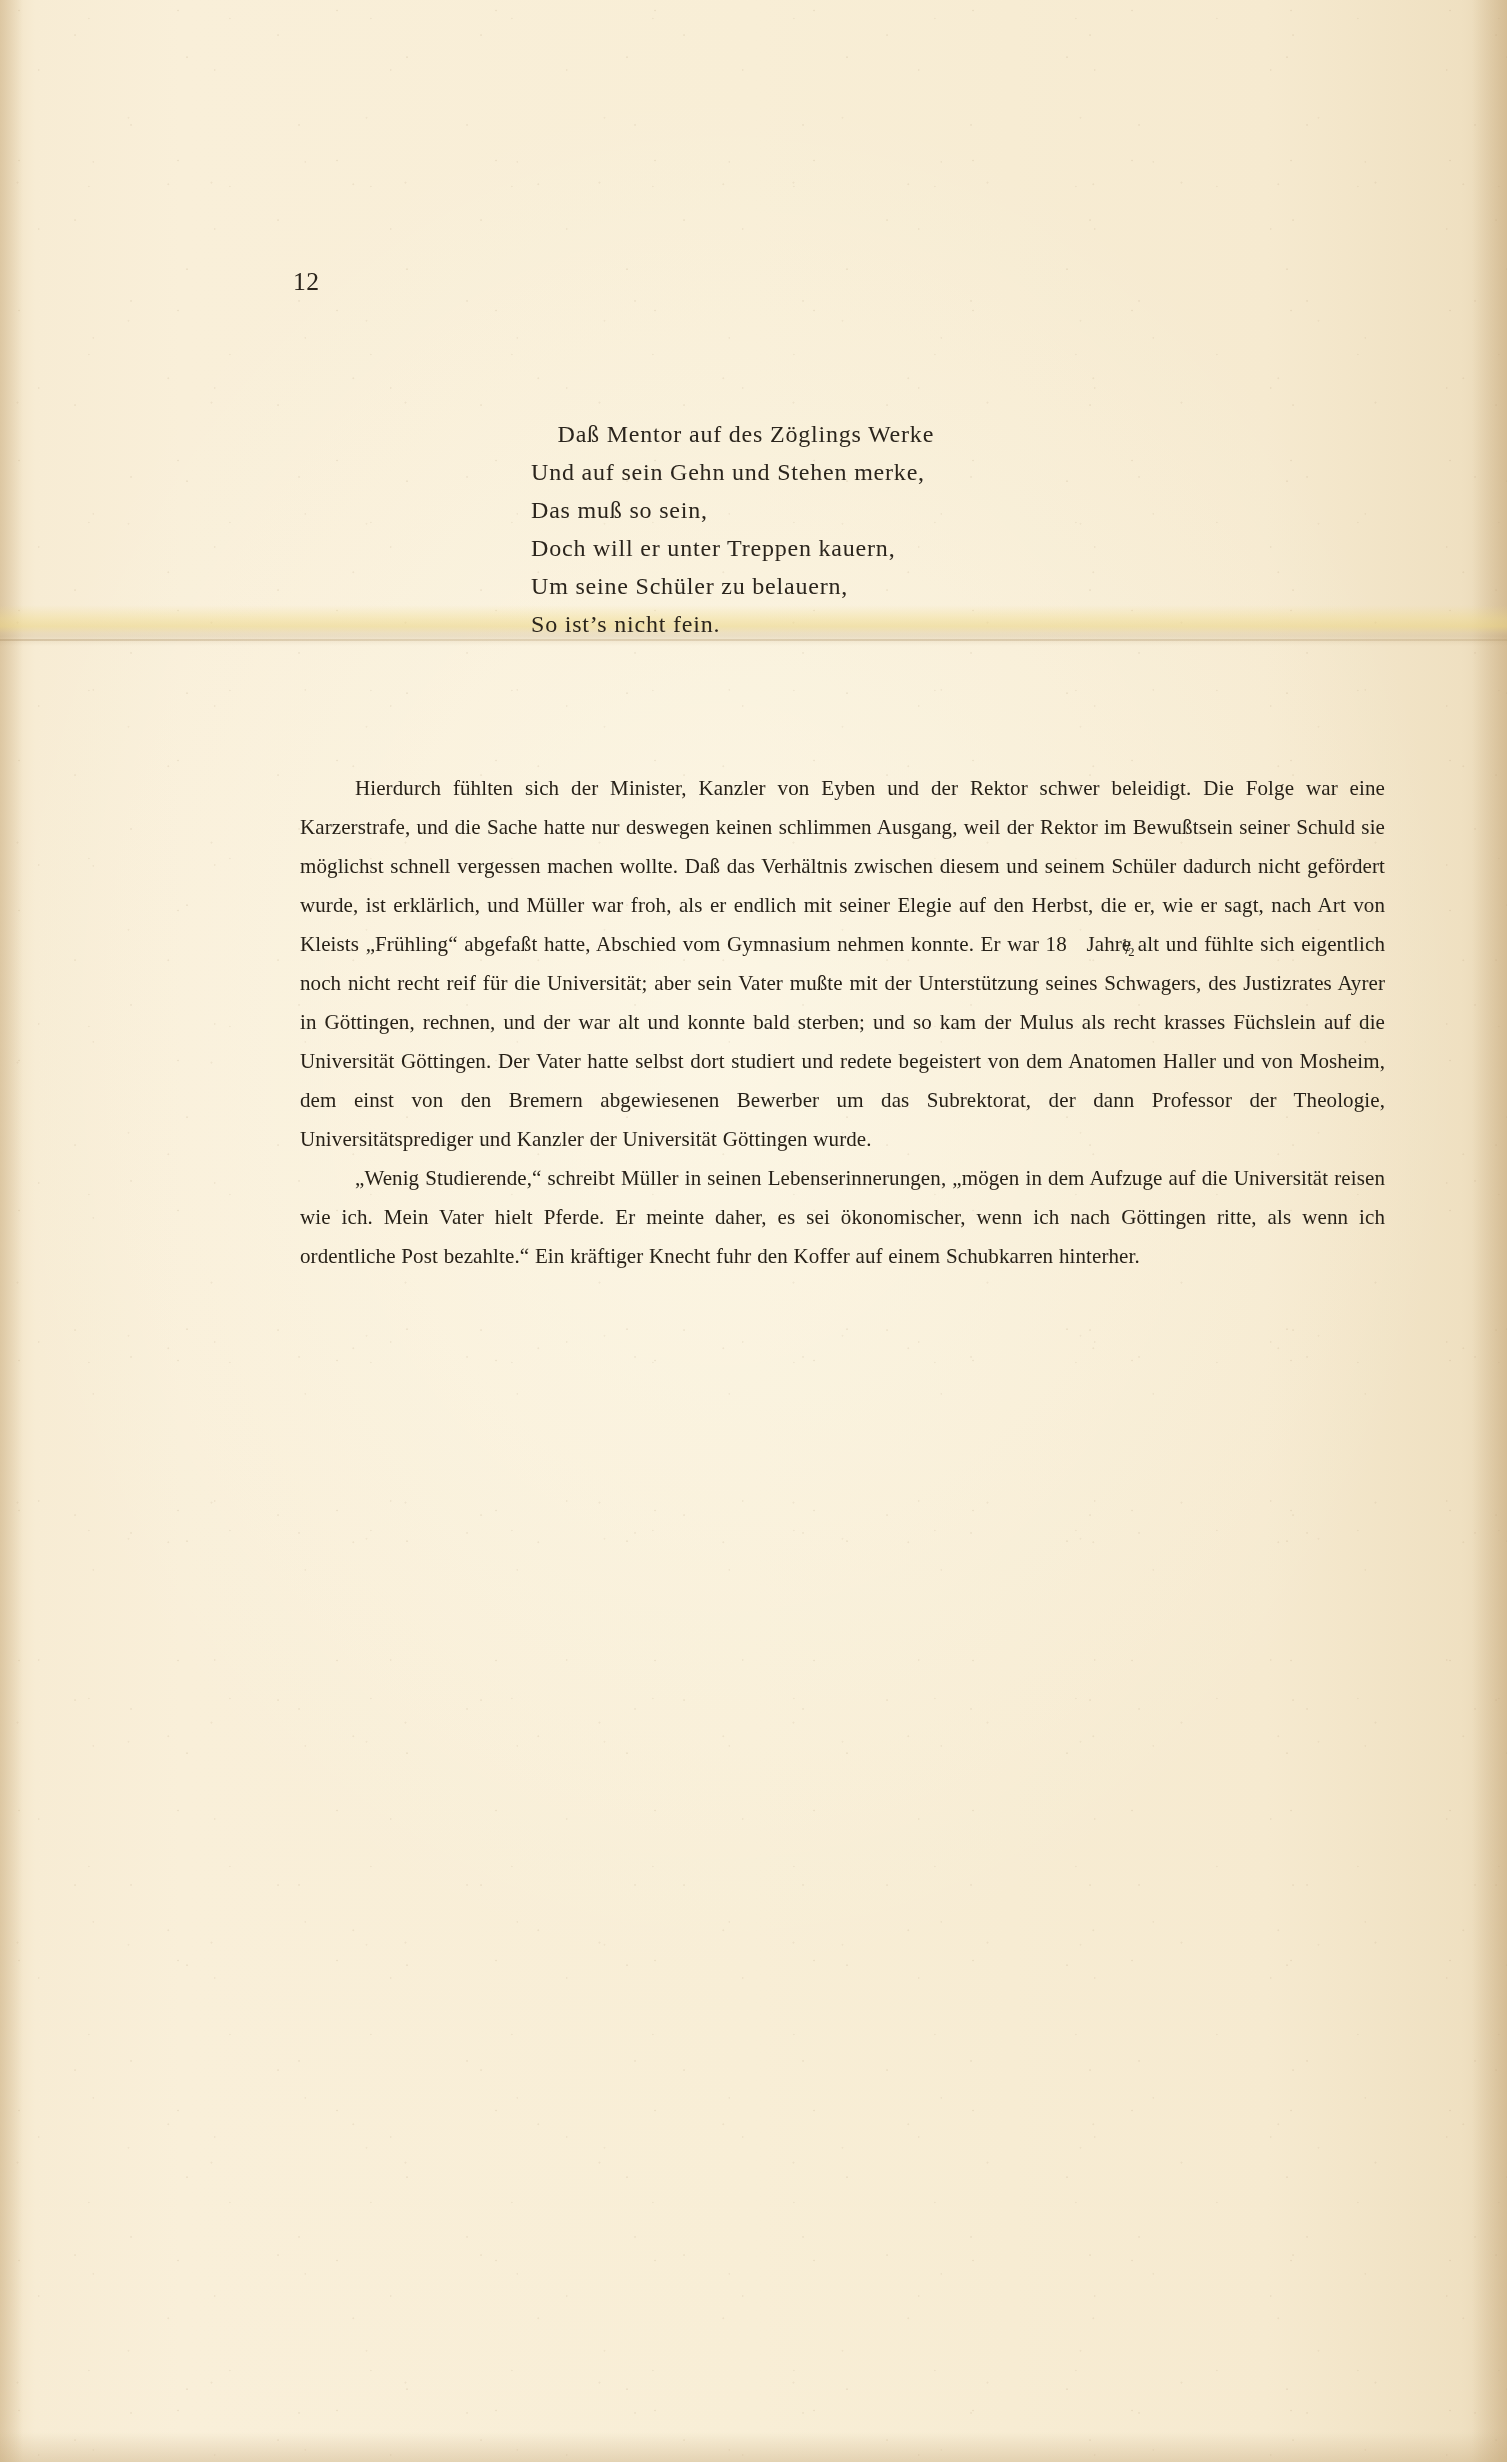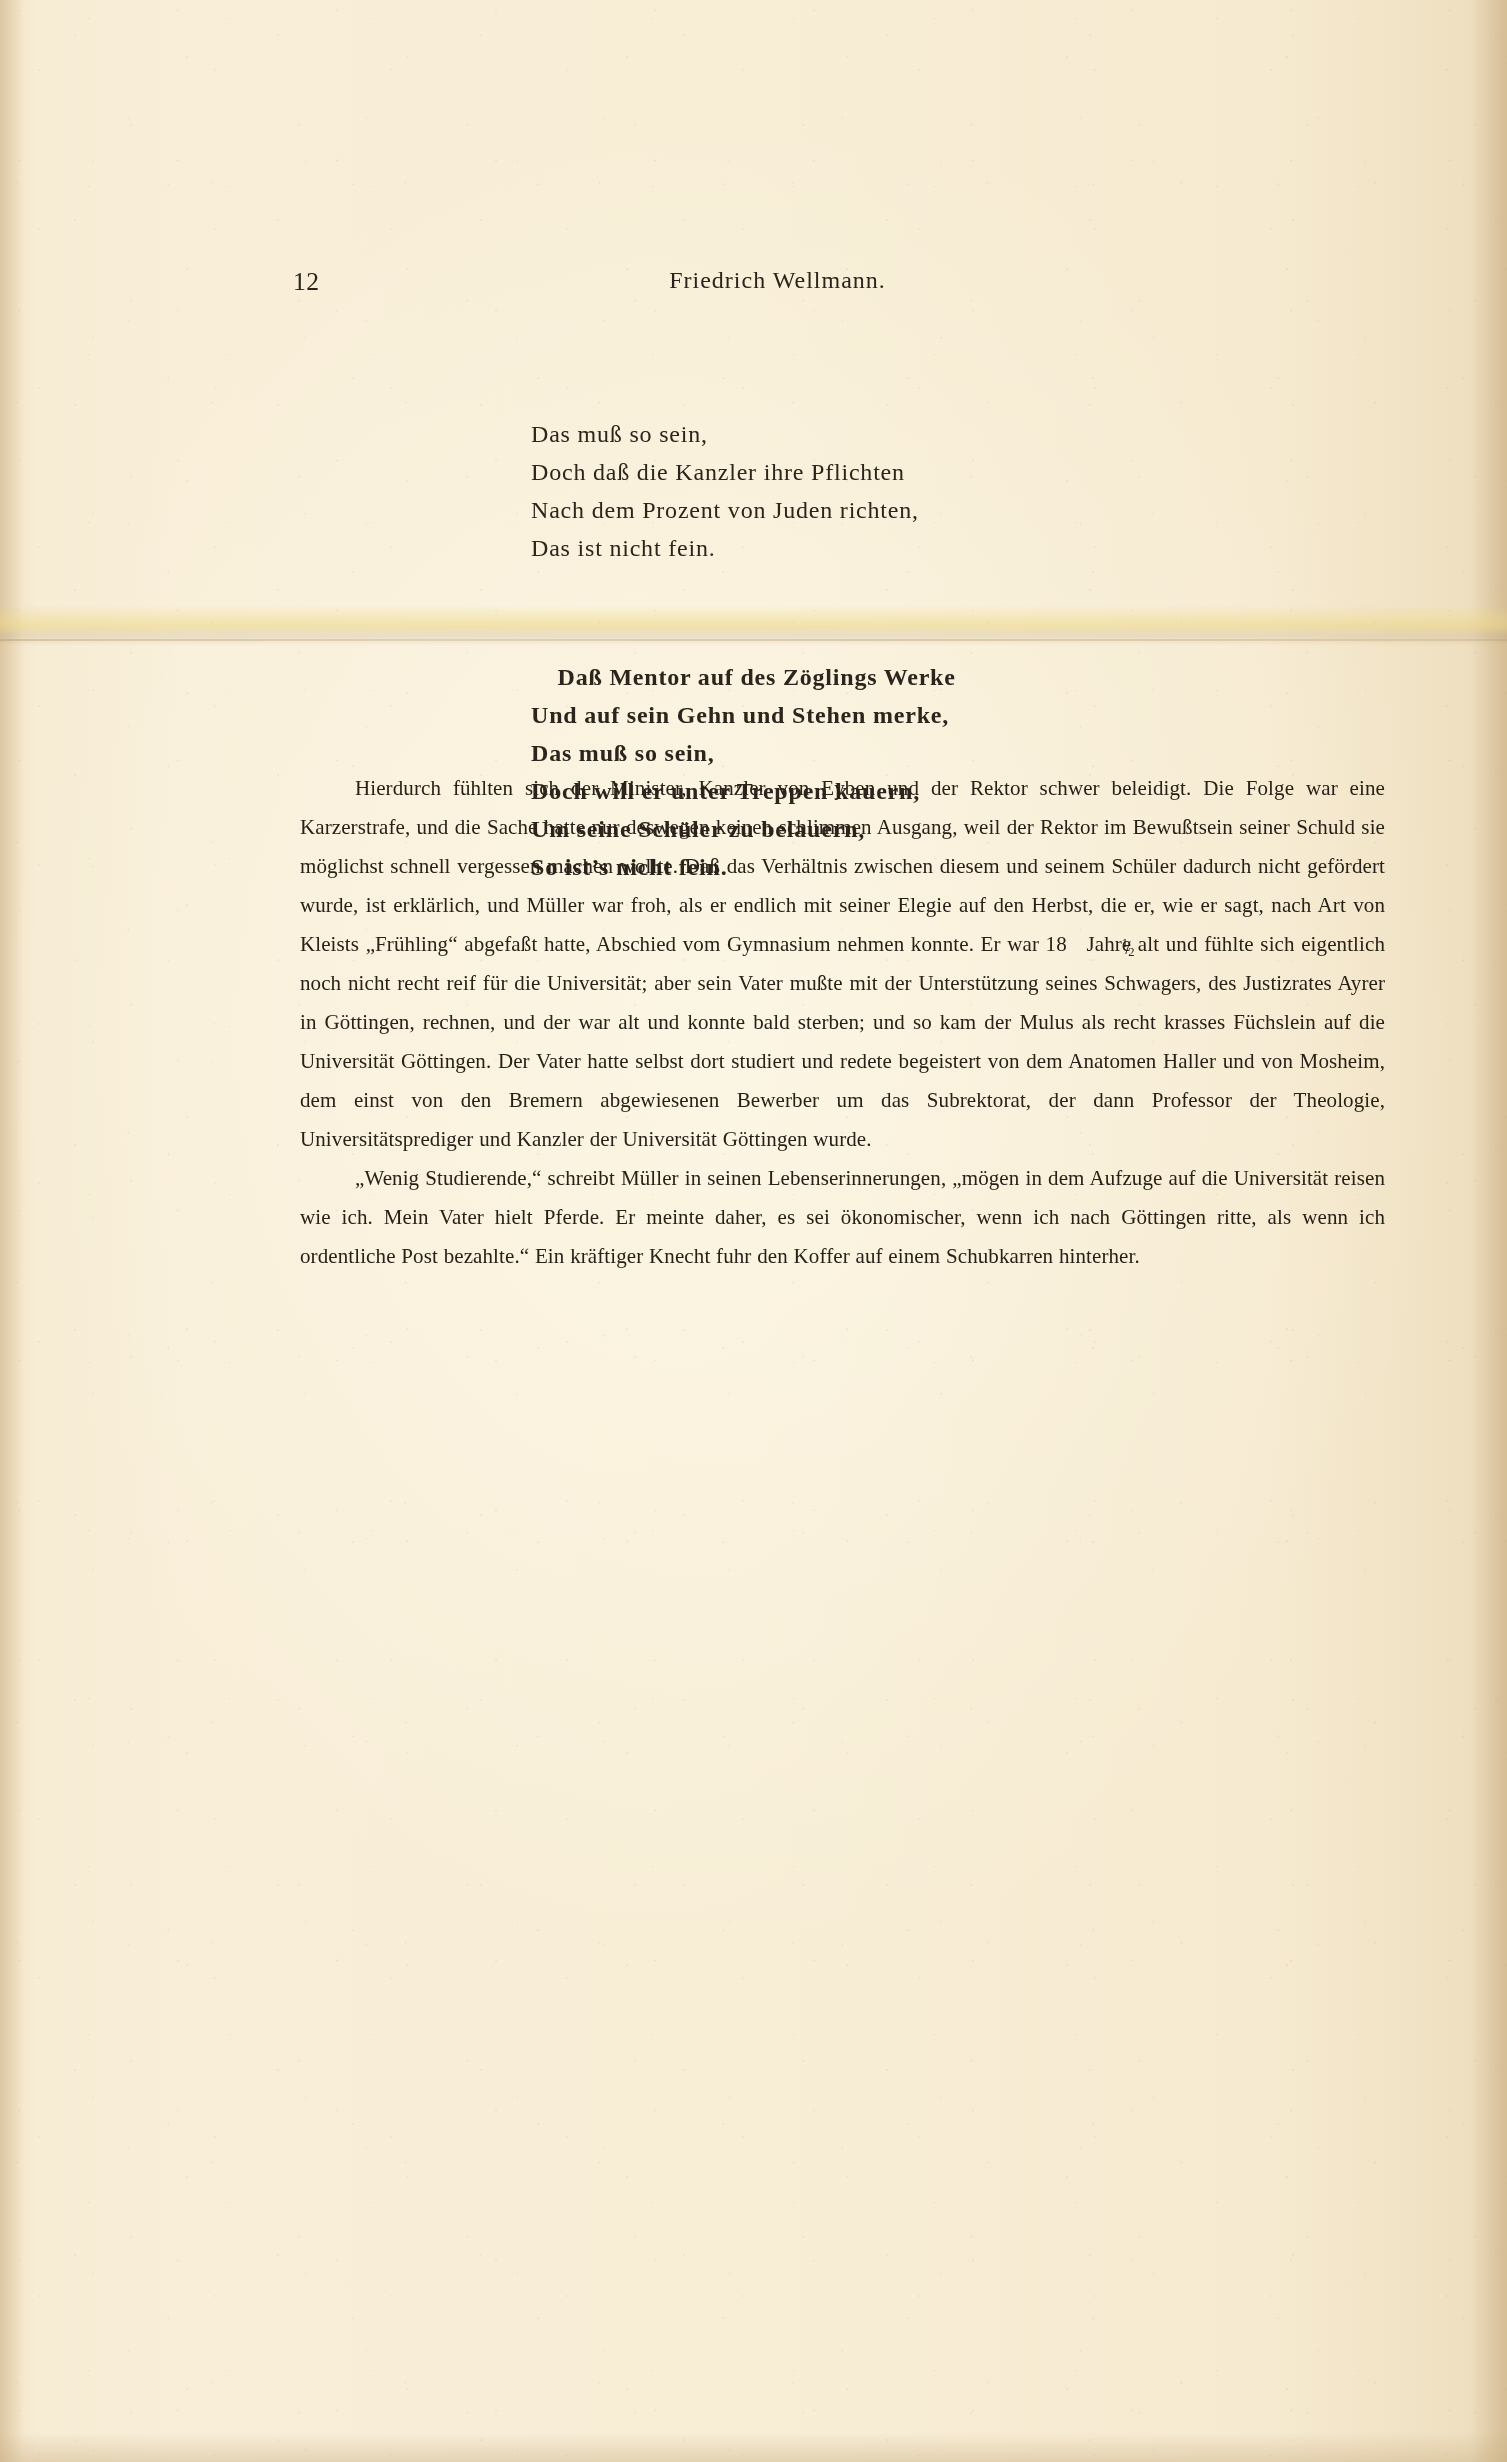--- a/index.html
+++ b/index.html
@@ -202,28 +202,23 @@
   <div class="edge-left"></div>
   <div class="edge-right"></div>
   <div class="edge-bottom"></div>
   <div class="crease"></div>
   <div class="crease-line"></div>
 
   <div class="content">
 
     <div class="running-head">
       <span class="folio">12</span>
-      <span class="head-title">Friedrich Wellmann.</span>
     </div>
 
     <div class="verse">
-      <div class="stanza"><span>Das muß so sein,</span>
-<span>Doch daß die Kanzler ihre Pflichten</span>
-<span>Nach dem Prozent von Juden richten,</span>
-<span>Das ist nicht fein.</span></div>
       <div class="stanza"><span class="indent">Daß Mentor auf des Zöglings Werke</span>
 <span>Und auf sein Gehn und Stehen merke,</span>
 <span>Das muß so sein,</span>
 <span>Doch will er unter Treppen kauern,</span>
 <span>Um seine Schüler zu belauern,</span>
 <span>So ist’s nicht fein.</span></div>
     </div>
 
     <div class="body">
 

